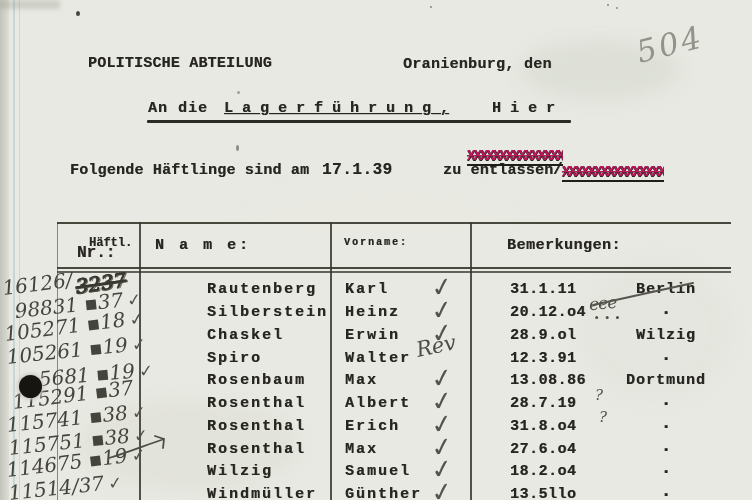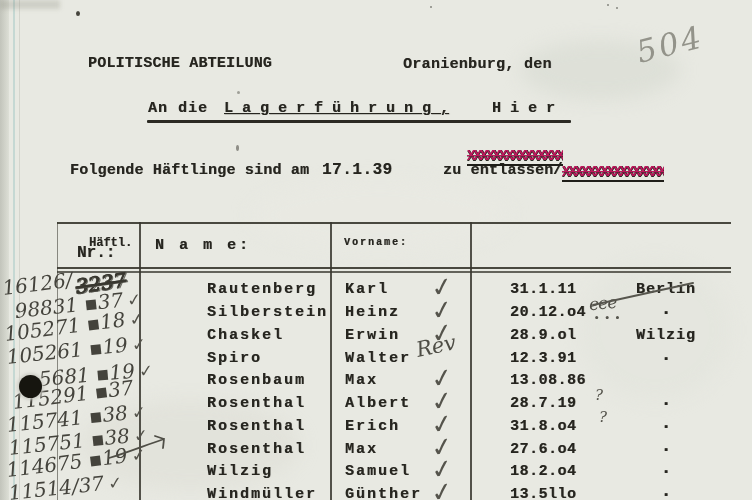--- a/index.html
+++ b/index.html
@@ -129,20 +129,21 @@
   <div class="hline" style="left:57px;top:271px;width:674px;opacity:.75;"></div>
   <div class="vline" style="left:57px;top:222px;height:278px;width:1px;opacity:.55;"></div>
   <div class="vline" style="left:139px;top:222px;height:278px;"></div>
   <div class="vline" style="left:330px;top:222px;height:278px;"></div>
   <div class="vline" style="left:470px;top:222px;height:278px;"></div>
 
   <div class="tw h-col1a">Häftl.</div>
   <div class="tw h-col1b">Nr.:</div>
   <div class="tw h-col2">N a m e:</div>
   <div class="tw h-col3">Vorname:</div>
+  <div class="tw h-col4">Bemerkungen:</div>
 
   <div id="rows">
   <div class="row" style="top: 281px;">
     <span class="hnr hw" style="left: 4px; transform: rotate(-7deg);"><span>16126/</span><span class="hw-check"></span></span>
     <span class="cell name">Rautenberg</span>
     <span class="cell vorname">Karl</span>
     <span class="vcheck hw hide-if-empty">✓</span>
     <span class="cell date">31.1.11</span>
     <span class="cell ort">Berlin</span>
   </div>
@@ -173,20 +174,21 @@
     <span class="cell date">12.3.91</span>
     <span class="cell ort ditto">▪</span>
   </div>
 
   <div class="row" style="top: 372px;">
     <span class="hnr hw" style="left: 40px; transform: rotate(-5deg);"><span>5681 ▪19</span><span class="hw-check">✓</span></span>
     <span class="cell name">Rosenbaum</span>
     <span class="cell vorname">Max</span>
     <span class="vcheck hw hide-if-empty">✓</span>
     <span class="cell date">13.08.86</span>
+    <span class="cell ort">Dortmund</span>
   </div>
 
   <div class="row" style="top: 395px;">
     <span class="hnr hw" style="left: 14px; transform: rotate(-7deg);"><span>115291 ▪37</span><span class="hw-check"></span></span>
     <span class="cell name">Rosenthal</span>
     <span class="cell vorname">Albert</span>
     <span class="vcheck hw hide-if-empty">✓</span>
     <span class="cell date">28.7.19</span>
     <span class="cell ort ditto">▪</span>
   </div>

